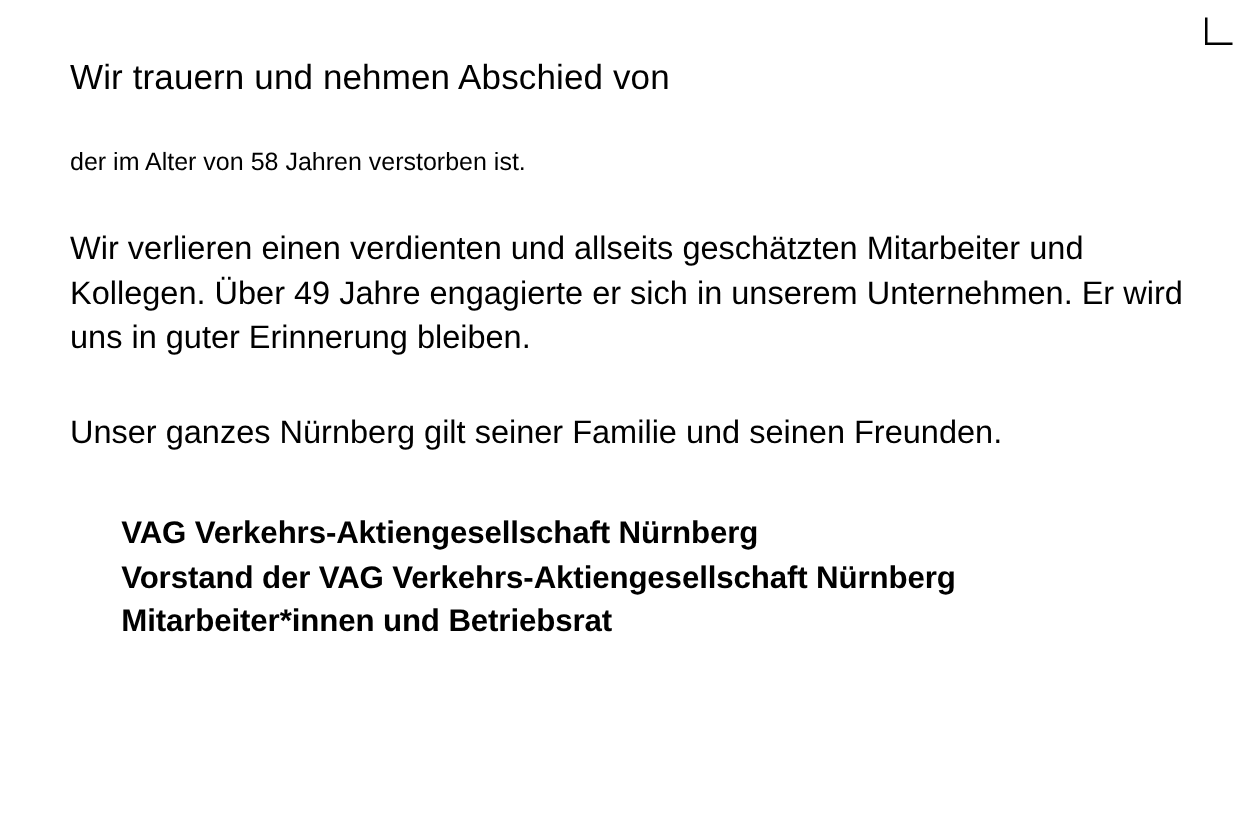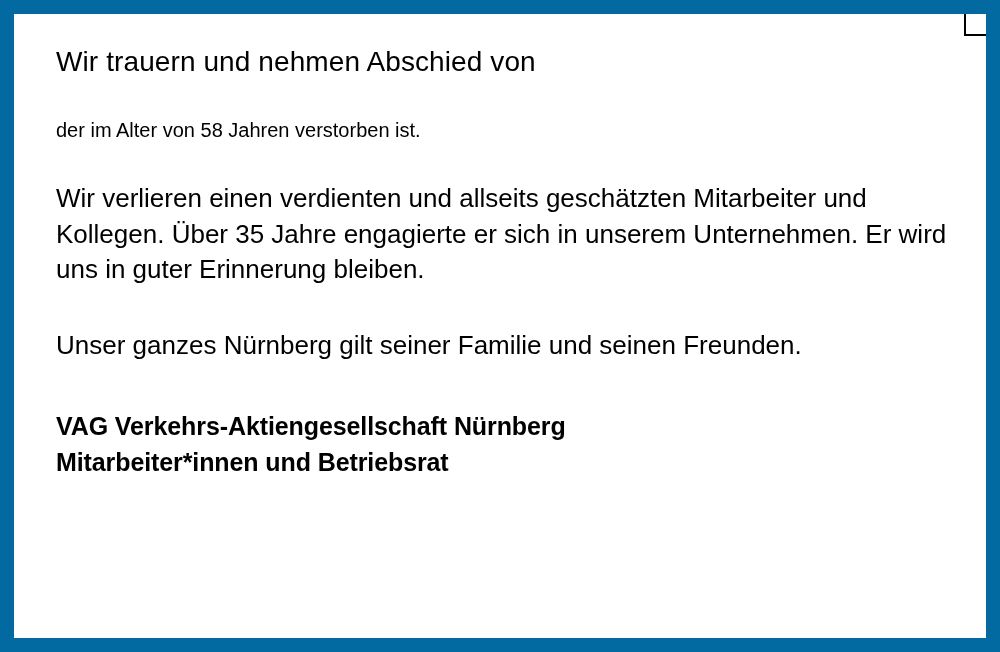--- a/index.html
+++ b/index.html
@@ -12,21 +12,21 @@
     height: 652px;
     overflow: hidden;
     font-family: "Liberation Sans", sans-serif;
   }
   .obituary {
     position: absolute;
     left: 0;
     top: 0;
     width: 1000px;
     height: 652px;
-    background: #0369a1;
+    background: #ffffff;
     box-sizing: border-box;
   }
   .inner {
     position: absolute;
     left: 14px;
     top: 14px;
     width: 972px;
     height: 624px;
     background: #ffffff;
     box-sizing: border-box;
@@ -73,38 +73,40 @@
     font-weight: 400;
     line-height: 1.37;
     margin-top: 38px;
     max-width: 905px;
   }
   .para.second {
     margin-top: 40px;
   }
   .signature {
     margin-top: 46px;
+    margin-left: 41px;
   }
   .signature div {
     font-size: 25px;
     font-weight: bold;
     line-height: 1.42;
     letter-spacing: -0.1px;
   }
 </style>
 </head>
 <body>
 
 <div class="obituary">
   <div class="inner">
     <div class="corner-mark"></div>
     <div class="content">
       <div class="intro">Wir trauern und nehmen Abschied von</div>
       <div class="age-line">der im Alter von 58 Jahren verstorben ist.</div>
-      <div class="para">Wir verlieren einen verdienten und allseits geschätzten Mitarbeiter und Kollegen. Über 35 Jahre engagierte er sich in unserem Unternehmen. Er wird uns in guter Erinnerung bleiben.</div>
+      <div class="para">Wir verlieren einen verdienten und allseits geschätzten Mitarbeiter und Kollegen. Über 49 Jahre engagierte er sich in unserem Unternehmen. Er wird uns in guter Erinnerung bleiben.</div>
       <div class="para second">Unser ganzes Nürnberg gilt seiner Familie und seinen Freunden.</div>
       <div class="signature">
         <div>VAG Verkehrs-Aktiengesellschaft Nürnberg</div>
+        <div>Vorstand der VAG Verkehrs-Aktiengesellschaft Nürnberg</div>
         <div>Mitarbeiter*innen und Betriebsrat</div>
       </div>
     </div>
   </div>
 </div>
 
 </body></html>

